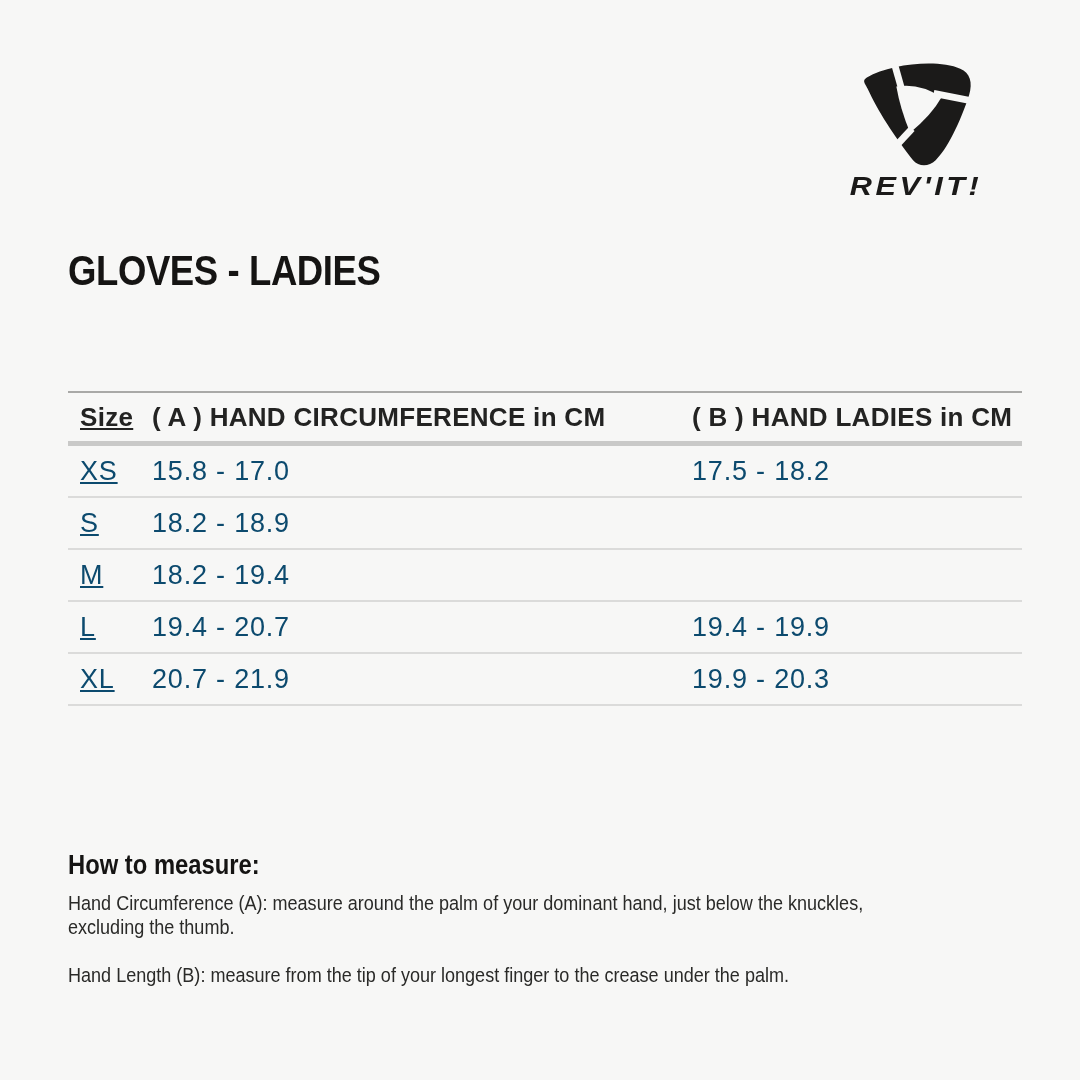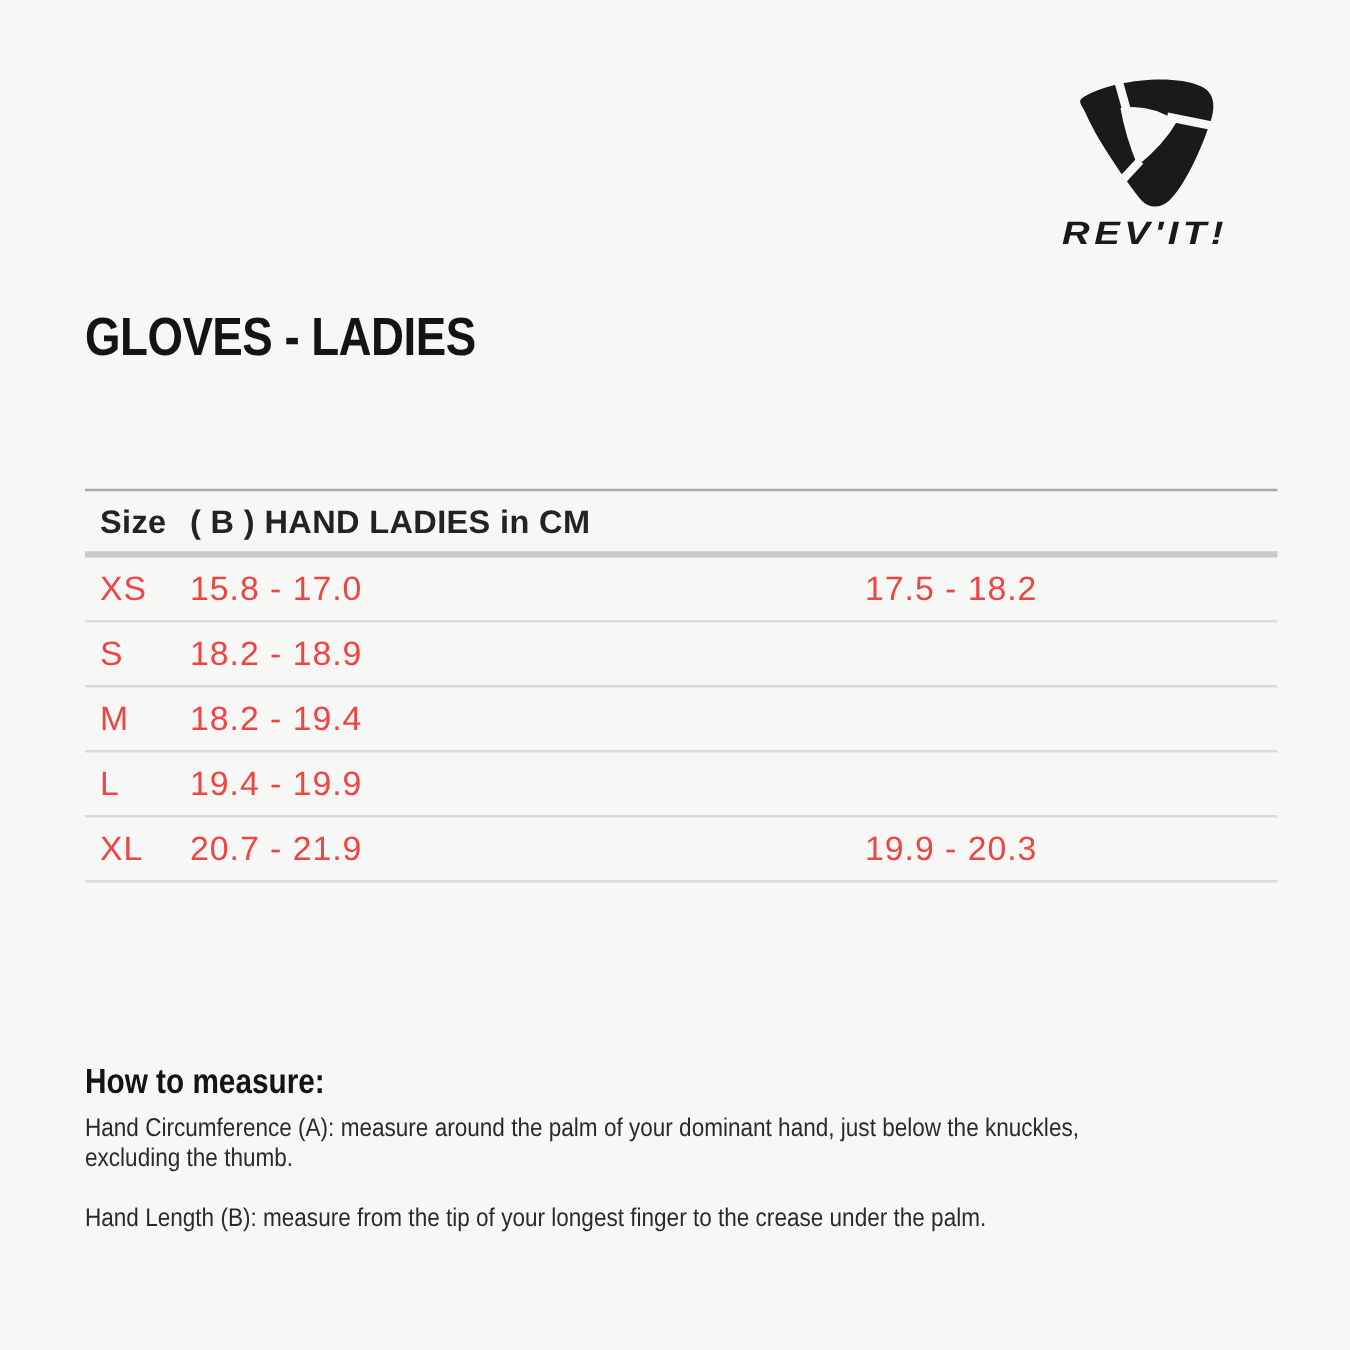--- a/index.html
+++ b/index.html
@@ -24,23 +24,23 @@
     font-size:43px;font-weight:bold;letter-spacing:-0.5px;line-height:1;
     transform:scaleX(0.85);transform-origin:0 0;white-space:nowrap;
     color:#151413;
   }
   
   .size-table{position:absolute;left:68px;top:391px;width:954px;}
   .trow{
     display:grid;grid-template-columns:84px 540px 1fr;
     align-items:center;height:50px;
     border-bottom:2px solid #dbdbda;
-    font-size:27px;letter-spacing:0.8px;color:#ef4444;
+    font-size:27px;letter-spacing:0.8px;color:#0c4a6e;
   }
-  .trow .c1{padding-left:12px;}
+  .trow .c1{padding-left:12px;text-decoration:underline;}
   .thead{
     height:48px;
     border-top:2px solid #a9a9a7;
     border-bottom:5px solid #c9c9c8;
     font-weight:bold;font-size:26px;letter-spacing:0.3px;color:#232322;
   }
   
   .howto-heading{
     position:absolute;left:68px;top:851px;margin:0;
     font-size:28px;font-weight:bold;line-height:1;
@@ -73,38 +73,40 @@
       <path stroke="#f7f7f6" stroke-width="7" fill="none" d="M56,74 L29,103"></path>
     </svg>
     <div class="wordmark">REV'IT!</div>
   </div>
 
   <h1 class="title">GLOVES - LADIES</h1>
 
   <div class="size-table">
     <div class="trow thead">
       <div class="c1">Size</div>
+      <div class="c2">( A ) HAND CIRCUMFERENCE in CM</div>
       <div class="c3">( B ) HAND LADIES in CM</div>
     </div>
     <div>
         <div class="trow">
           <div class="c1">XS</div>
           <div class="c2">15.8 - 17.0</div>
           <div class="c3">17.5 - 18.2</div>
         </div>
         <div class="trow">
           <div class="c1">S</div>
           <div class="c3">18.2 - 18.9</div>
         </div>
         <div class="trow">
           <div class="c1">M</div>
           <div class="c2">18.2 - 19.4</div>
         </div>
         <div class="trow">
           <div class="c1">L</div>
+          <div class="c2">19.4 - 20.7</div>
           <div class="c3">19.4 - 19.9</div>
         </div>
         <div class="trow">
           <div class="c1">XL</div>
           <div class="c2">20.7 - 21.9</div>
           <div class="c3">19.9 - 20.3</div>
         </div>
       </div>
   </div>
 

